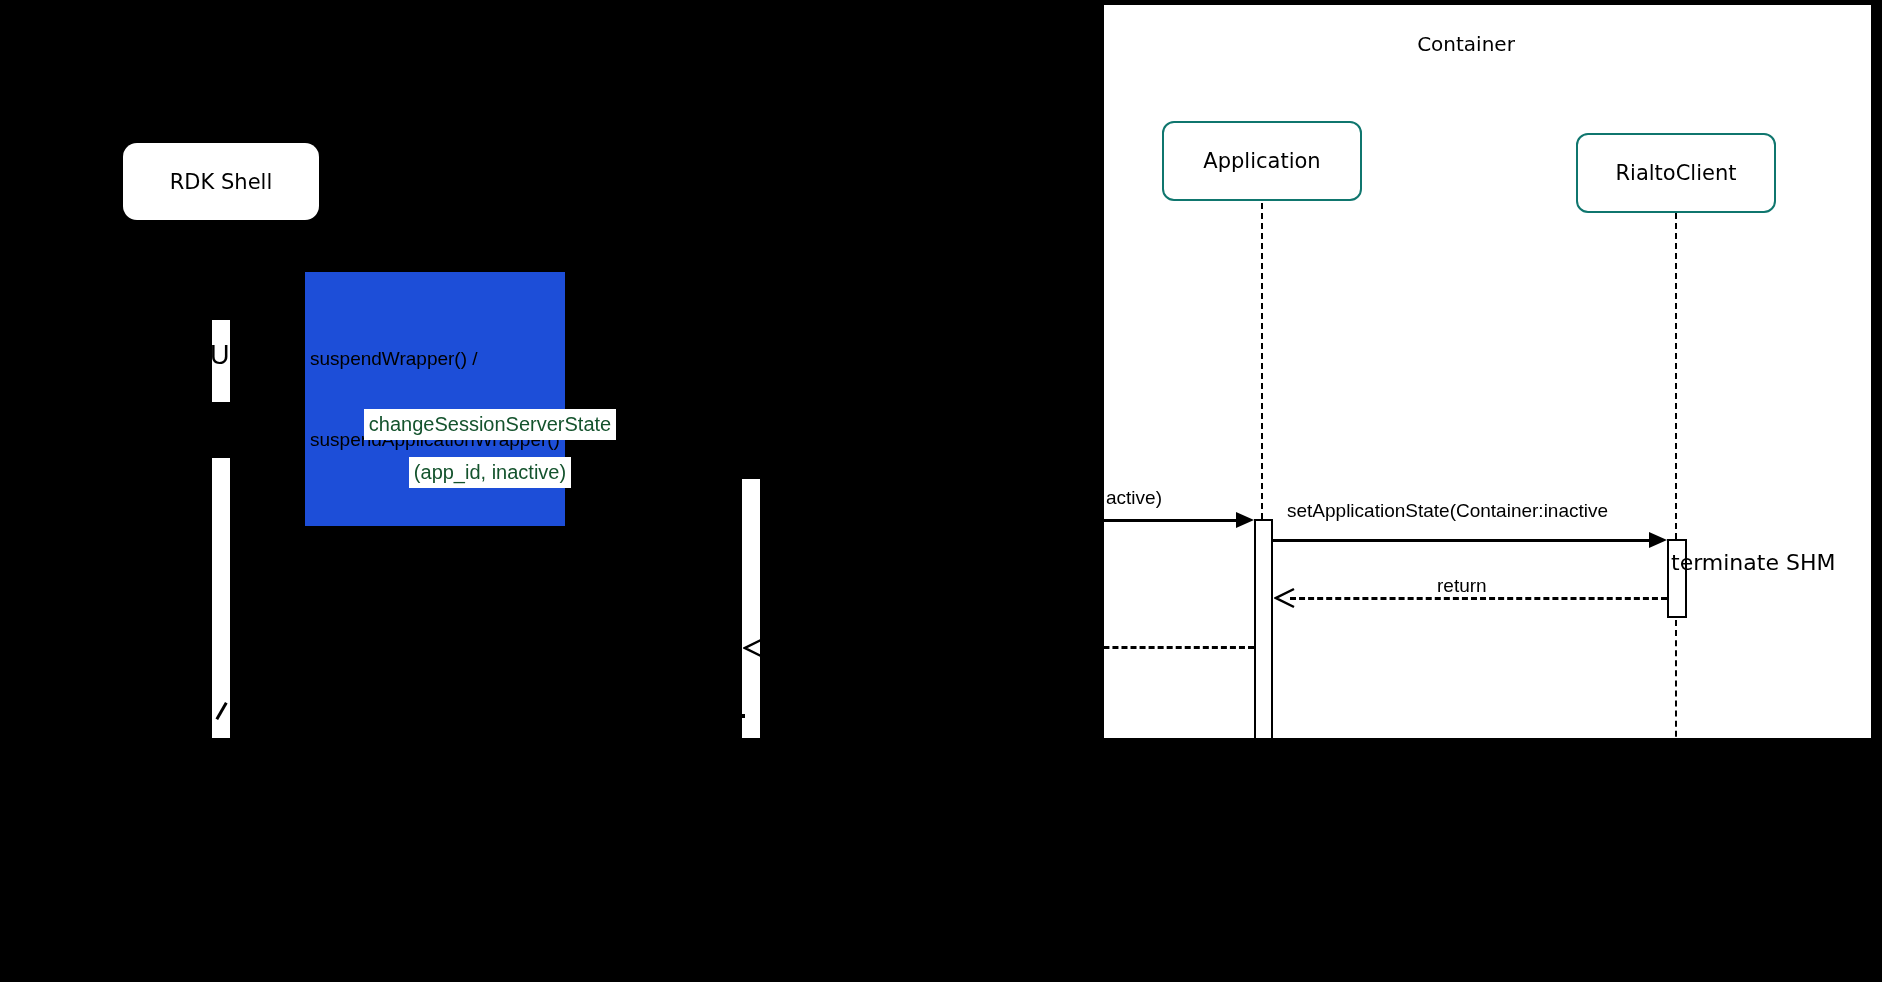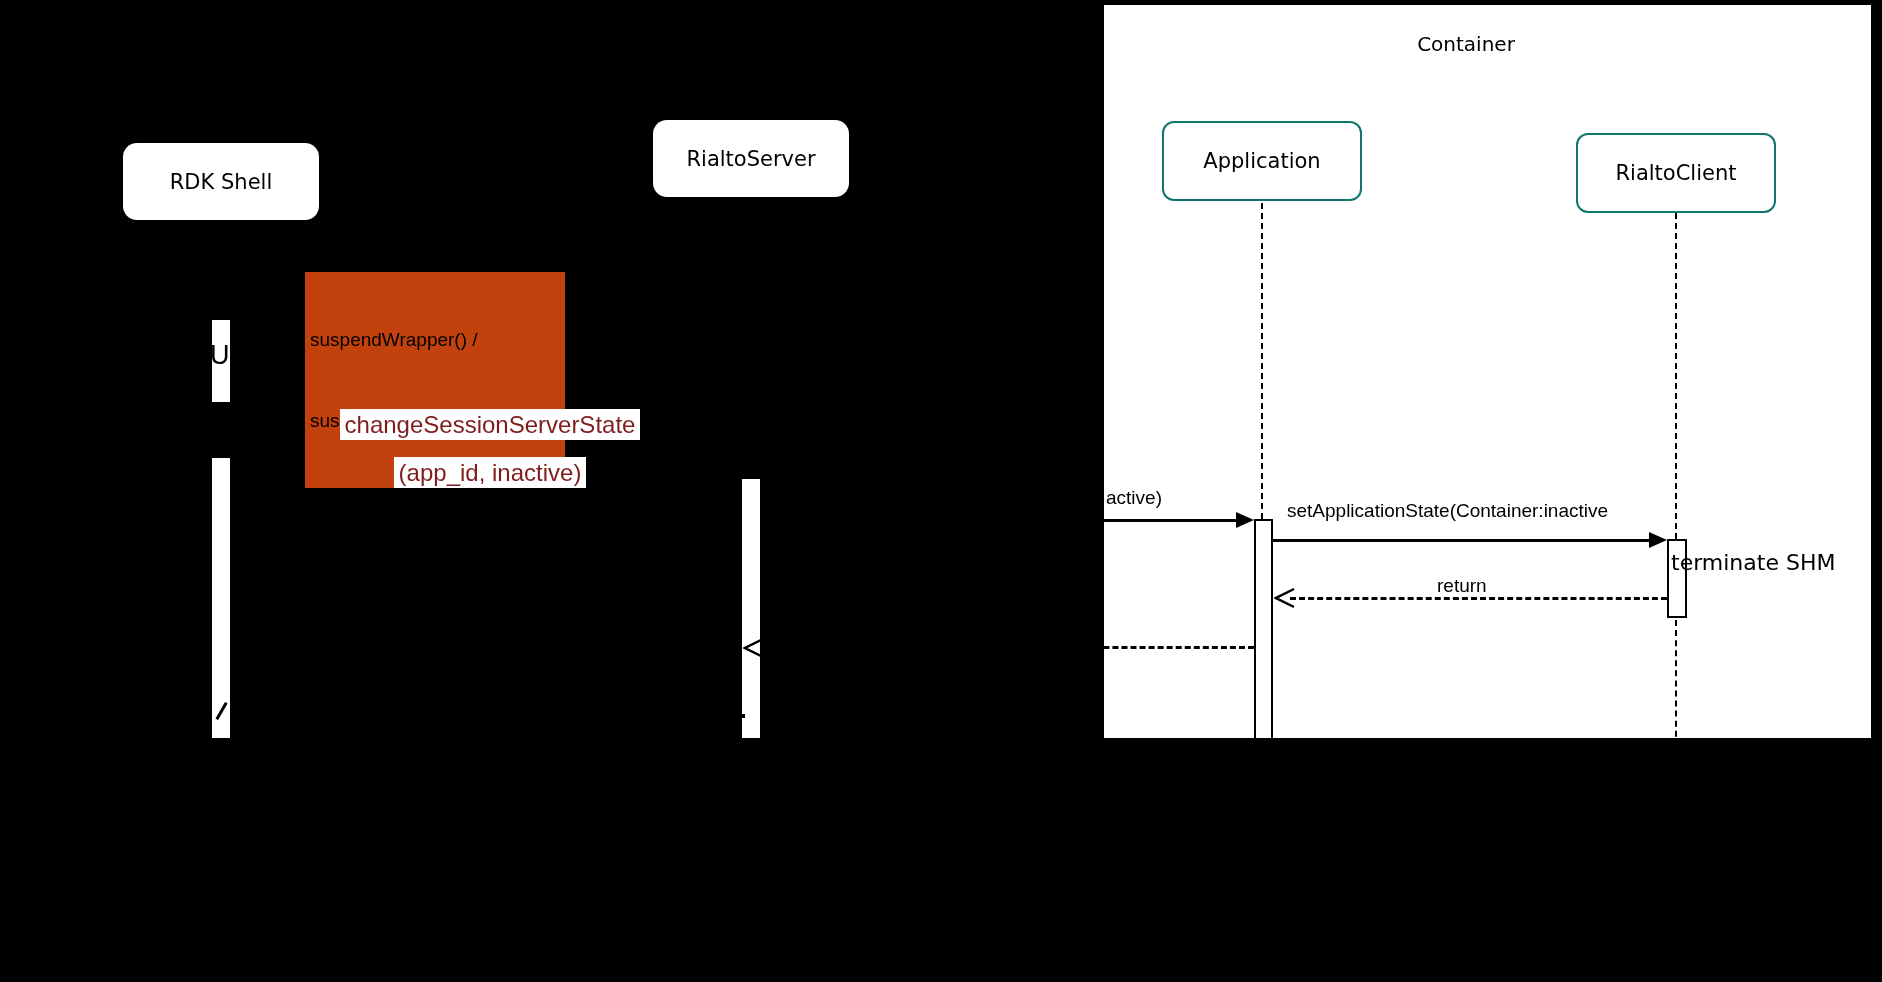--- a/index.html
+++ b/index.html
@@ -29,29 +29,29 @@
   
   .bar{background:#fff;box-sizing:border-box;}
   .bar.outlined{border:2px solid #000;}
   .bar-rdk1{left:212px;top:320px;width:18px;height:82px;}
   .bar-rdk2{left:212px;top:458px;width:18px;height:458px;}
   .bar-rs{left:742px;top:479px;width:18px;height:398px;}
   .bar-app{left:1254px;top:519px;width:19px;height:359px;}
   .bar-rc{left:1667px;top:539px;width:20px;height:79px;}
   
   .msg-label{color:#000;font-size:19px;white-space:pre;}
-  .lbl-suspend{left:305px;top:272px;background:#c2410c;padding:0 5px;line-height:27px;white-space:pre;}
+  .lbl-suspend{left:305px;top:272px;background:#1d4ed8;padding:19px 5px;line-height:27px;white-space:pre;}
   .lbl-active{left:1106px;top:487px;}
   .lbl-setappstate{left:1287px;top:500px;}
   .lbl-return{left:1437px;top:575px;}
   .lbl-terminate{left:1671px;top:550px;color:#000;font-family:"DejaVu Sans",sans-serif;
                  font-size:22px;white-space:pre;}
   
   .link-block{left:250px;top:409px;width:480px;display:flex;flex-direction:column;align-items:center;}
-  .link-line{background:#fff;color:#7f1d1d;font-size:24px;line-height:29px;padding:1px 5px;
+  .link-line{background:#fff;color:#14532d;font-size:20px;line-height:29px;padding:1px 5px;
              white-space:pre;cursor:pointer;}
   .link-line + .link-line{margin-top:17px;}
   
   .hline{height:0;border-top:3px solid #000;}
   .hline-dashed{height:0;border-top:3px dashed #000;}
   .ln-msg1{left:760px;top:519px;width:476px;}
   .ln-msg2{left:1273px;top:539px;width:376px;}
   .ln-return{left:1290px;top:597px;width:377px;}
   .ln-return-rs{left:760px;top:646px;width:494px;}
   .tri-right{width:0;height:0;border-top:8px solid transparent;border-bottom:8px solid transparent;
@@ -102,23 +102,20 @@
   </svg>
 
   <div class="abs frag-u">U</div>
   <div class="abs frag-backslash"></div>
   <div class="abs frag-tick"></div>
   <div class="abs frag-dot"></div>
 
   <div class="abs pbox plain box-rdk">
     <span>RDK Shell</span>
   </div>
-  <div class="abs pbox plain box-rs">
-    <span>RialtoServer</span>
-  </div>
   <div class="abs pbox outlined box-app">
     <span>Application</span>
   </div>
   <div class="abs pbox outlined box-rc">
     <span>RialtoClient</span>
   </div>
 
   <div class="abs lbl-suspend msg-label">
     <div>suspendWrapper() /</div>
     <div>suspendApplicationWrapper()</div>

